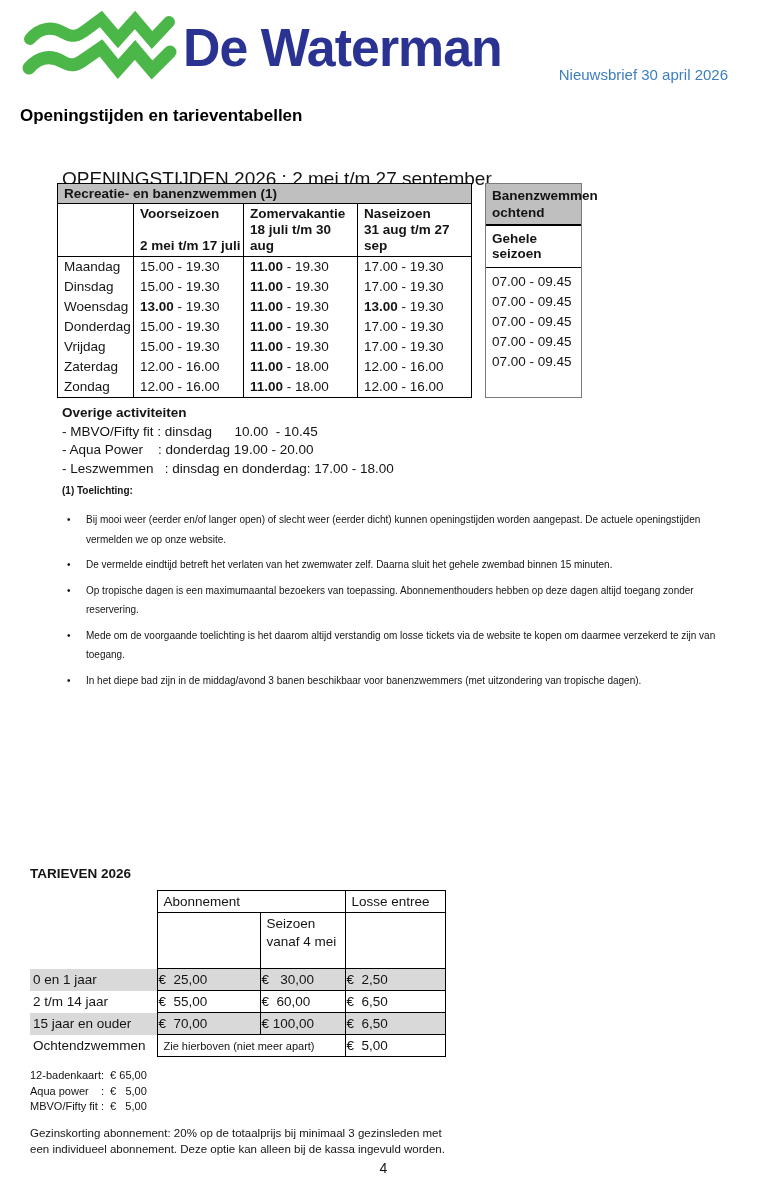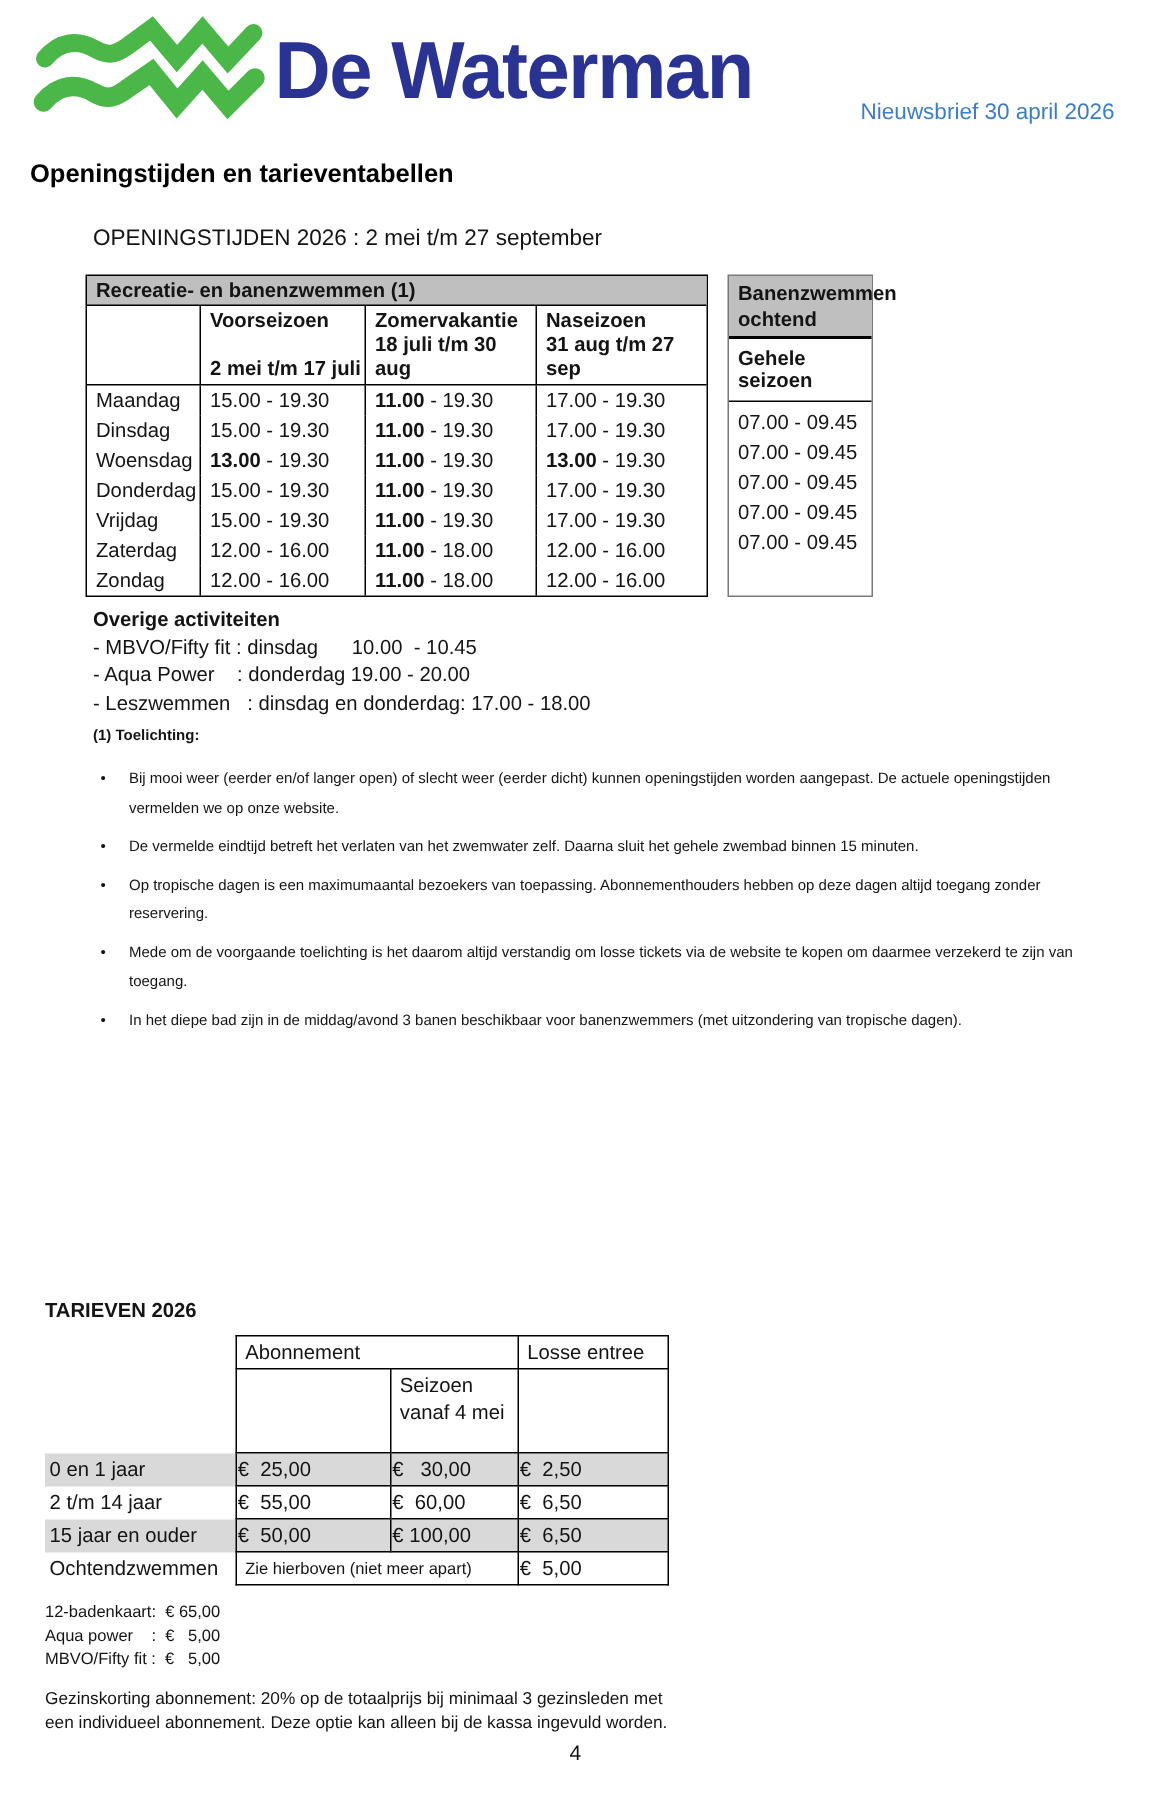--- a/index.html
+++ b/index.html
@@ -11,24 +11,24 @@
   .page{position:absolute;inset:0;}
 
   
   .logo{position:absolute;top:8px;left:20px;}
   .brand{
     position:absolute;top:16px;left:183px;
     font-size:54px;font-weight:bold;color:#2B3392;
     letter-spacing:-1px;white-space:nowrap;
     transform:scaleX(.96);transform-origin:left top;
   }
-  .newsletter{position:absolute;top:66px;right:24px;font-size:15px;color:#3D7EC0;}
+  .newsletter{position:absolute;top:66px;right:39px;font-size:15px;color:#3D7EC0;}
 
   .page-title{position:absolute;top:106px;left:20px;margin:0;font-size:17px;font-weight:bold;color:#000;}
-  .intro{position:absolute;top:150px;left:62px;font-size:15px;}
+  .intro{position:absolute;top:168px;left:62px;font-size:19px;}
 
   
   .tables{position:absolute;top:183px;left:57px;display:flex;gap:13px;align-items:stretch;}
   .ot{width:415px;border:1px solid #000;box-sizing:border-box;font-size:13.5px;background:#fff;}
   .ot-title{background:#BFBFBF;font-weight:bold;padding:2px 6px;border-bottom:1px solid #000;font-size:13.5px;}
   .ot-head{display:grid;grid-template-columns:75px 110px 114px 114px;border-bottom:1px solid #000;}
   .ot-head .hc{
     box-sizing:border-box;border-left:1px solid #000;padding:2px 2px 2px 6px;
     min-height:52px;display:flex;flex-direction:column;justify-content:space-between;
     font-weight:bold;line-height:16px;
@@ -205,21 +205,21 @@
             <td class="pc">€  2,50</td>
           </tr>
           <tr>
             <td class="lbl">2 t/m 14 jaar</td>
             <td class="pc">€  55,00</td>
             <td class="pc">€  60,00</td>
             <td class="pc">€  6,50</td>
           </tr>
           <tr class="shaded">
             <td class="lbl">15 jaar en ouder</td>
-            <td class="pc">€  50,00</td>
+            <td class="pc">€  70,00</td>
             <td class="pc">€ 100,00</td>
             <td class="pc">€  6,50</td>
           </tr>
         </tbody>
       <tbody>
         <tr>
           <td class="lbl">Ochtendzwemmen</td>
           <td class="pc note" colspan="2">Zie hierboven (niet meer apart)</td>
           <td class="pc">€  5,00</td>
         </tr>

